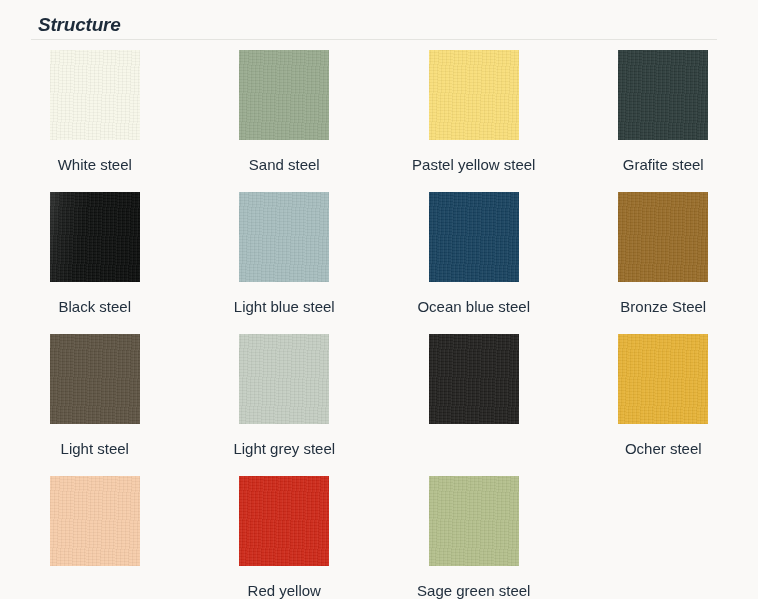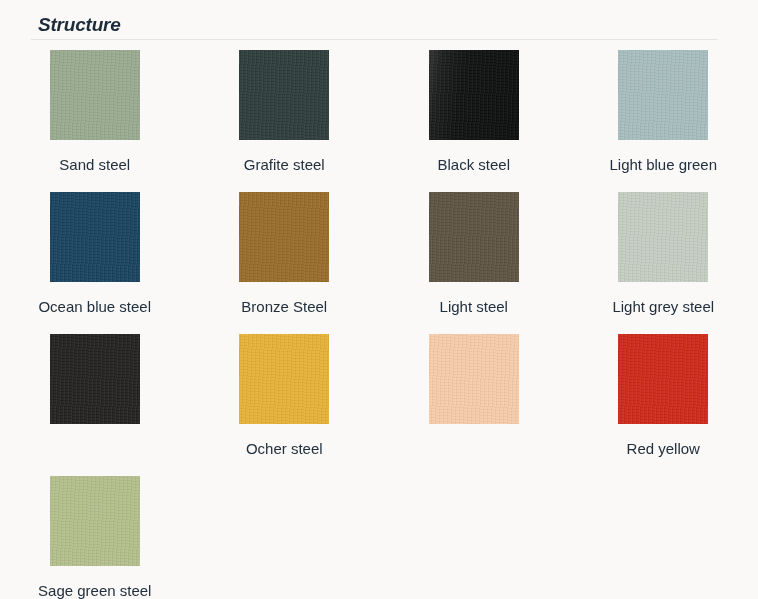--- a/index.html
+++ b/index.html
@@ -133,41 +133,53 @@
 
 <div class="page">
 
   <div class="section-header">Structure</div>
 
   <div class="section-rule"></div>
 
   <div class="grid" id="swatch-grid">
       <div class="cell">
         <div class="swatch-wrap">
+          <div class="swatch" style="background: rgb(247, 247, 233);"></div>
+        </div>
+        <div class="label">White steel</div>
+      </div>
+      <div class="cell">
+        <div class="swatch-wrap">
           <div class="swatch" style="background: rgb(151, 169, 141);"></div>
         </div>
         <div class="label">Sand steel</div>
       </div>
       <div class="cell">
         <div class="swatch-wrap">
+          <div class="swatch" style="background: rgb(248, 221, 119);"></div>
+        </div>
+        <div class="label">Pastel yellow steel</div>
+      </div>
+      <div class="cell">
+        <div class="swatch-wrap">
           <div class="swatch" style="background: rgb(43, 58, 57);"></div>
         </div>
         <div class="label">Grafite steel</div>
       </div>
       <div class="cell">
         <div class="swatch-wrap">
           <div class="swatch sheen" style="background: rgb(12, 14, 13);"></div>
         </div>
         <div class="label">Black steel</div>
       </div>
       <div class="cell">
         <div class="swatch-wrap">
           <div class="swatch" style="background: rgb(165, 188, 189);"></div>
         </div>
-        <div class="label">Light blue green</div>
+        <div class="label">Light blue steel</div>
       </div>
       <div class="cell">
         <div class="swatch-wrap">
           <div class="swatch" style="background: rgb(22, 64, 93);"></div>
         </div>
         <div class="label">Ocean blue steel</div>
       </div>
       <div class="cell">
         <div class="swatch-wrap">
           <div class="swatch" style="background: rgb(150, 106, 38);"></div>

